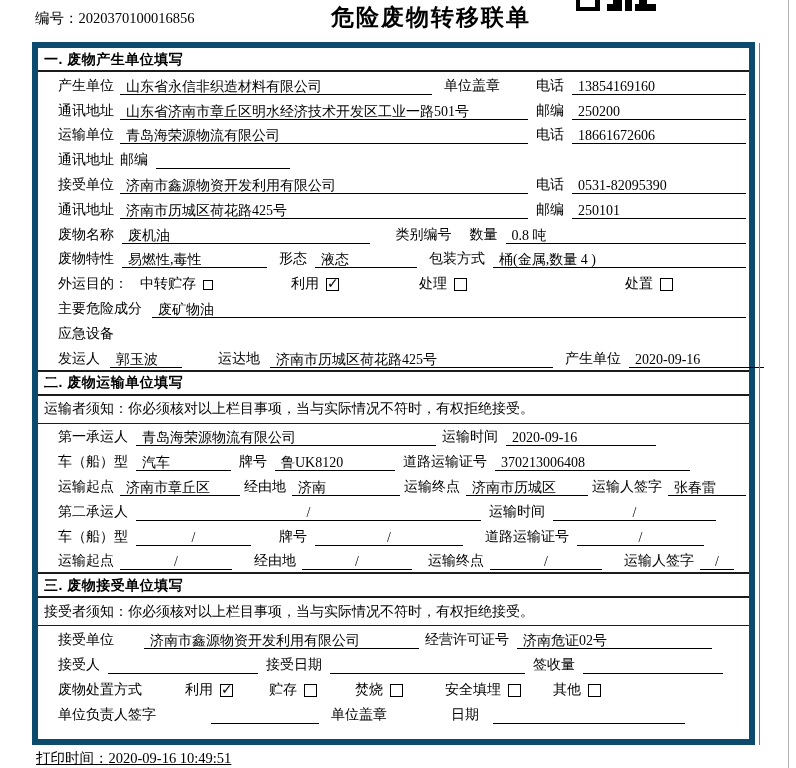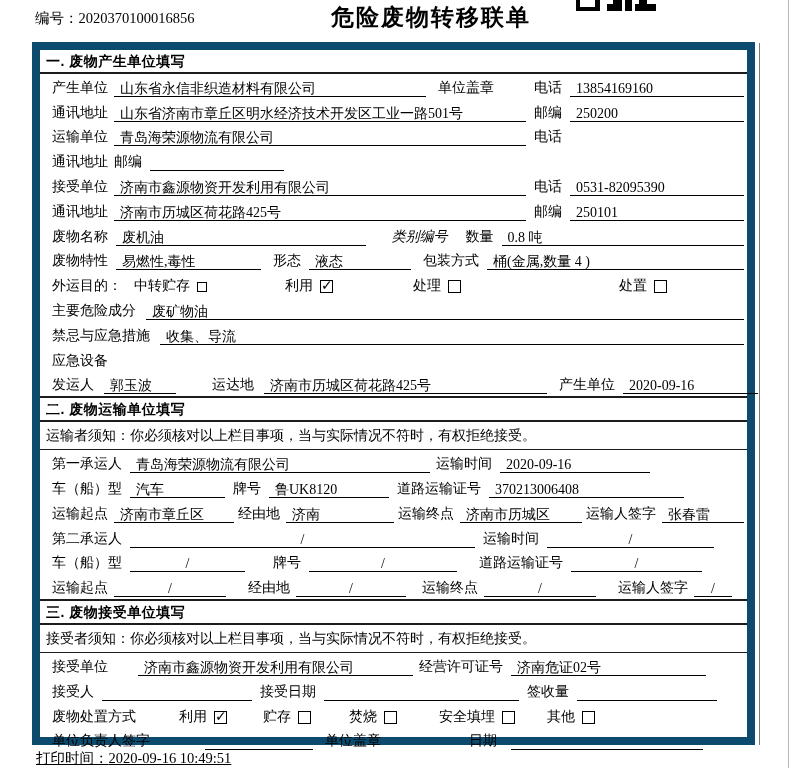--- a/index.html
+++ b/index.html
@@ -13,34 +13,34 @@
   .serial{position:absolute;left:35px;top:9px;font-size:14.5px;white-space:nowrap;}
   .doc-title{
     position:absolute;left:331px;top:2px;font-size:23px;font-weight:700;
     font-family:"Liberation Sans","DejaVu Sans",sans-serif;letter-spacing:2px;white-space:nowrap;
   }
   .qr{position:absolute;left:576px;top:0;width:80px;height:11px;}
   .qr i{position:absolute;background:#000;}
   
   .form-table{
     position:absolute;left:32px;top:42px;width:723px;height:703px;
-    border:8px solid #0c4a6e;box-sizing:border-box;background:#fff;
+    border:6px solid #0c4a6e;box-sizing:border-box;background:#fff;
   }
   .dbl-line{position:absolute;left:759px;top:43px;width:1px;height:702px;background:#7a7a7a;}
   .sec-head{
     height:21px;border-bottom:2px solid #1c1c1c;display:flex;align-items:center;
     padding:1px 6px 0;font-weight:700;font-size:14px;
     font-family:"Liberation Sans","DejaVu Sans",sans-serif;letter-spacing:0.5px;
   }
   .sec-head.bt{border-top:2px solid #1c1c1c;}
   .notice{height:27px;border-bottom:1.5px solid #1c1c1c;display:flex;align-items:center;
     padding:0 6px;font-size:14px;white-space:nowrap;}
   .row{
     height:24.8px;display:flex;align-items:flex-end;
-    padding:0 3px 2px 12px;font-size:14px;box-sizing:border-box;white-space:nowrap;
+    padding:0 3px 2px 20px;font-size:14px;box-sizing:border-box;white-space:nowrap;
   }
   .lbl{white-space:nowrap;flex:none;}
   .val{
     border-bottom:1.2px solid #000;padding:0 6px;height:17px;line-height:17px;
     white-space:nowrap;box-sizing:border-box;flex:none;overflow:visible;
   }
   .val.fx{flex:1 1 auto;}
   .val.c{text-align:center;}
   .sp{flex:1 1 auto;}
   .rg{display:flex;width:210px;flex:none;align-items:flex-end;}
@@ -103,20 +103,21 @@
       <span class="lbl">邮编</span>
       <span class="val">250200</span>
     </span>
   </div>
 
   <div class="row">
     <span class="lbl mr6">运输单位</span>
     <span class="val fx mr8">青岛海荣源物流有限公司</span>
     <span class="rg">
       <span class="lbl">电话</span>
+      <span class="val">18661672606</span>
     </span>
   </div>
 
   <div class="row">
     <span class="lbl mr6">通讯地址</span>
     <span class="rg" style="width:210px;">
       <span class="lbl">邮编</span>
       <span class="val" style="margin-right:40px;"></span>
     </span>
   </div>
@@ -135,21 +136,21 @@
     <span class="val fx mr8">济南市历城区荷花路425号</span>
     <span class="rg">
       <span class="lbl">邮编</span>
       <span class="val">250101</span>
     </span>
   </div>
 
   <div class="row">
     <span class="lbl mr8">废物名称</span>
     <span class="val fx">废机油</span>
-    <span class="lbl mr8" style="margin-left:26px;font-style:italic;">类别编号</span>
+    <span class="lbl mr8" style="margin-left:26px;">类别编号</span>
     <span class="lbl mr8" style="margin-left:10px;">数量</span>
     <span class="val fx">0.8 吨</span>
   </div>
 
   <div class="row">
     <span class="lbl mr8">废物特性</span>
     <span class="val" style="width:145px;">易燃性,毒性</span>
     <span class="lbl mr8" style="margin-left:12px;">形态</span>
     <span class="val" style="width:102px;">液态</span>
     <span class="lbl mr8" style="margin-left:12px;">包装方式</span>
@@ -174,24 +175,20 @@
       <span class="lbl">处置</span>
       <span class="cb"></span>
     </span>
   </div>
 
   <div class="row">
     <span class="lbl mr10">主要危险成分</span>
     <span class="val fx">废矿物油</span>
   </div>
 
-  <div class="row">
-    <span class="lbl mr10">禁忌与应急措施</span>
-    <span class="val fx">收集、导流</span>
-  </div>
 
   <div class="row">
     <span class="lbl mr10">应急设备</span>
   </div>
 
   <div class="row">
     <span class="lbl mr10">发运人</span>
     <span class="val" style="width:72px;">郭玉波</span>
     <span class="lbl mr10" style="margin-left:36px;">运达地</span>
     <span class="val" style="width:283px;">济南市历城区荷花路425号</span>
@@ -301,21 +298,21 @@
     <span class="opt" style="margin-left:32px;">
       <span class="lbl">其他</span>
       <span class="cb"></span>
     </span>
   </div>
 
   <div class="row">
     <span class="lbl">单位负责人签字</span>
     <span class="val" style="width:108px;margin-left:55px;"></span>
     <span class="lbl" style="margin-left:12px;">单位盖章</span>
-    <span class="lbl" style="margin-left:88px;margin-right:14px;">日期</span>
+    <span class="lbl" style="margin-left:64px;margin-right:14px;">日期</span>
     <span class="val" style="width:192px;"></span>
     <span class="sp"></span>
   </div>
 
 </div>
 
 <div class="dbl-line"></div>
 
 <div class="print-line">
   <span>打印时间：</span><span>2020-09-16 10:49:51</span>

